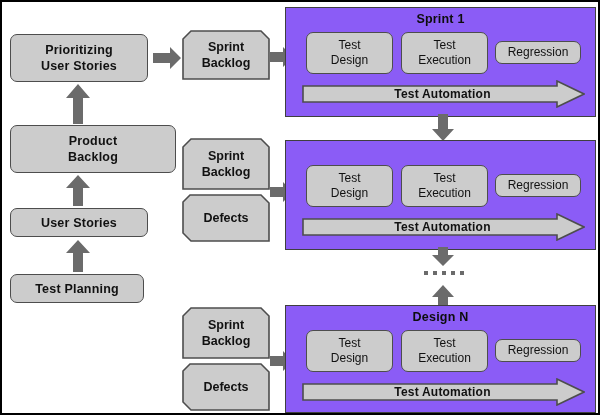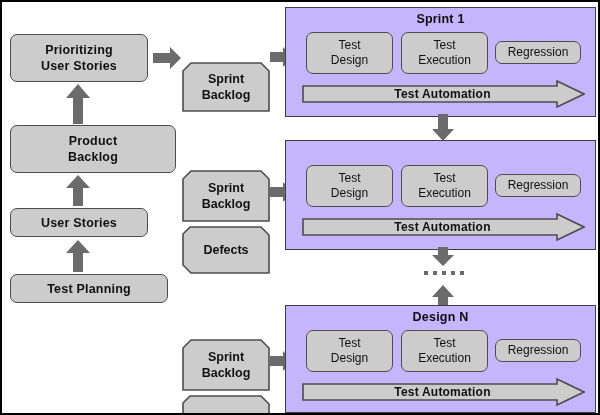--- a/index.html
+++ b/index.html
@@ -39,26 +39,26 @@
     box-sizing:border-box;
     display:flex;align-items:center;justify-content:center;
     text-align:center;
     font-weight:bold;
     font-size:12.5px;
     color:#111111;
     line-height:1.28;
   }
   .chamf > svg{position:absolute;left:0;top:0;width:100%;height:100%;}
   .chamf > span{position:relative;z-index:2;}
-  .chamf{background:transparent;margin-top:32px;}
+  .chamf{background:transparent;}
 
   
   .sprint{
     position:absolute;
-    background:#c4b5fd;
+    background:#8b5cf6;
     border:1.5px solid #3f3f3f;
     box-sizing:border-box;
   }
   .sprint-title{
     position:absolute;top:4px;left:0;right:0;
     text-align:center;
     font-weight:bold;font-size:12.5px;color:#0d0d0d;
     letter-spacing:.2px;
   }
   .tbox{
@@ -114,21 +114,21 @@
     <span>
       <span>Product</span><br>
       <span>Backlog</span>
     </span>
   </div>
 
   <div class="rbox" style="left:8px;top:206px;width:138px;height:29px;">
     <span>User Stories</span>
   </div>
 
-  <div class="rbox" style="left:8px;top:272px;width:158px;height:29px;">
+  <div class="rbox" style="left:8px;top:272px;width:134px;height:29px;">
     <span>Test Planning</span>
   </div>
 
   <div class="arrow" style="left:62px;top:237px;">
     <svg width="28" height="34" viewBox="0 0 28 34">
       <polygon points="14,1 26,14 19,14 19,33 9,33 9,14 2,14" fill="#6b6b6b"></polygon>
     </svg>
   </div>
 
   <div class="arrow" style="left:62px;top:172px;">

